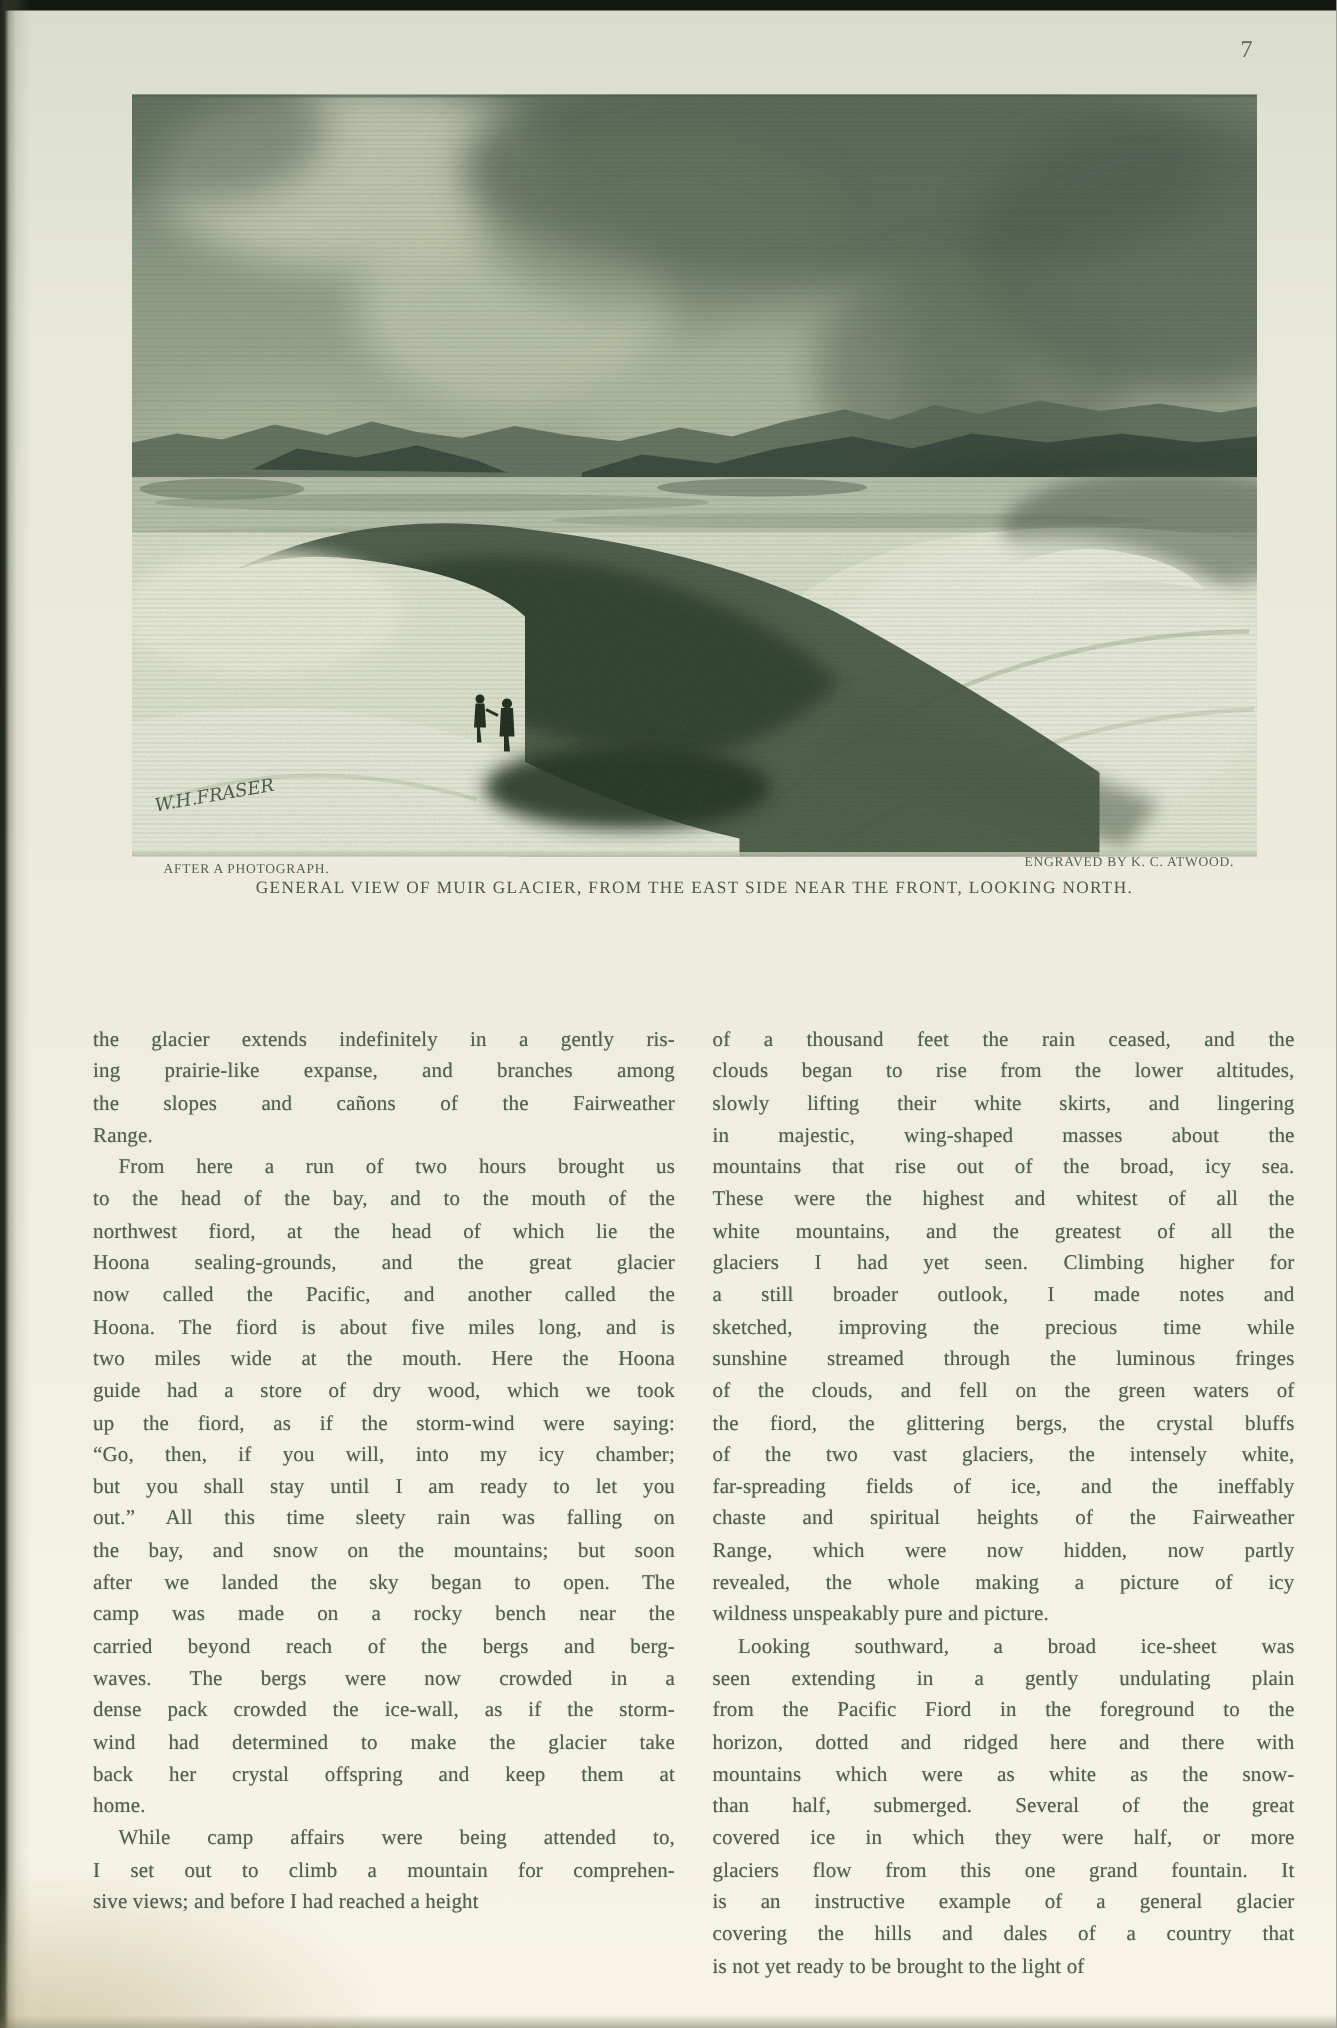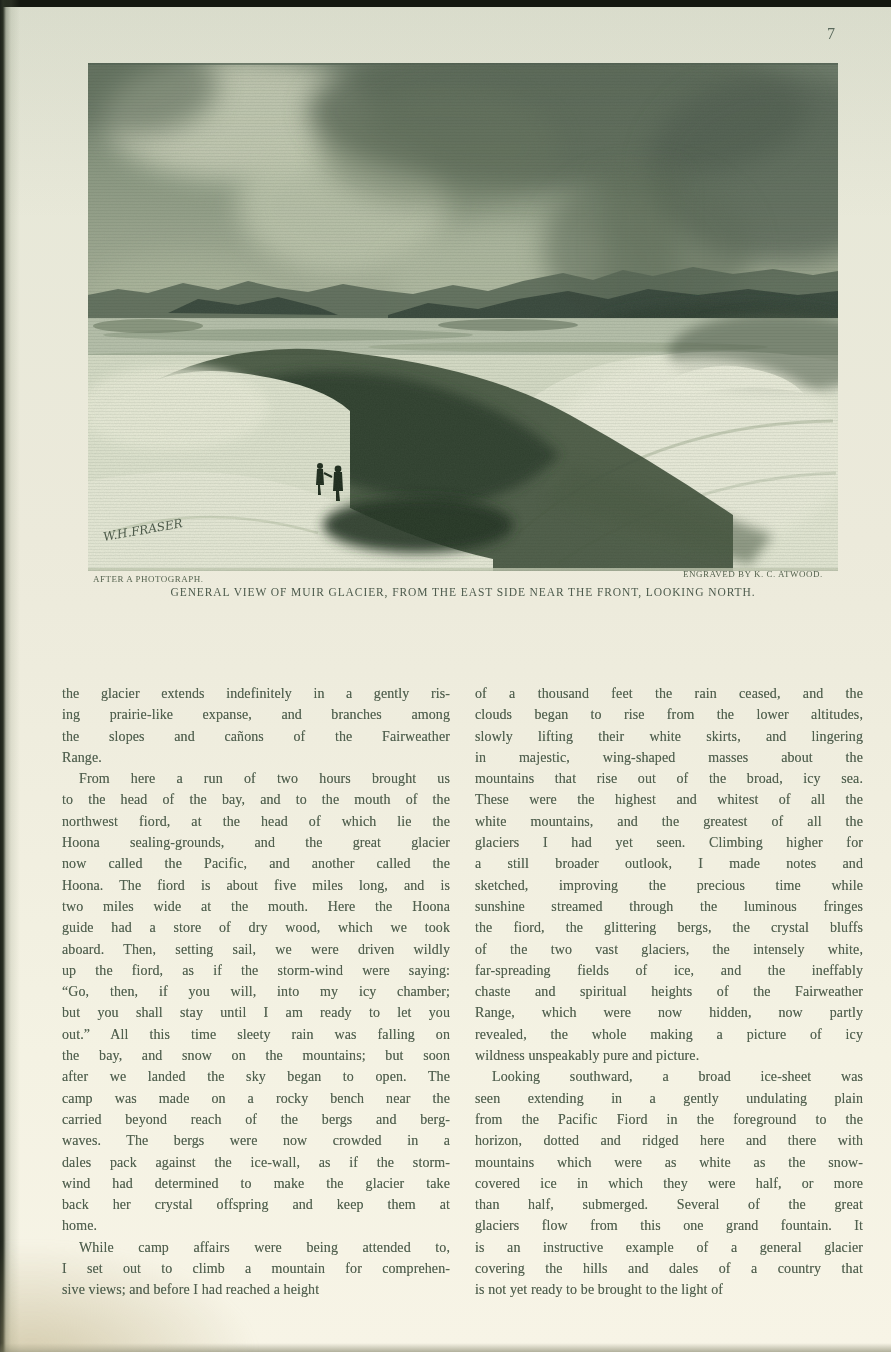--- a/index.html
+++ b/index.html
@@ -22,21 +22,21 @@
     background:linear-gradient(180deg,rgba(110,120,100,.10),rgba(110,120,100,0)); }
 
   .page-number { position:absolute; top:25px; left:827px; font-size:16px; color:#5a695c; }
 
   .plate { position:absolute; left:88px; top:63px; width:750px; height:508px; background:#a9b29a; }
   .plate svg { display:block; width:100%; height:100%; }
   .plate::after { content:""; position:absolute; inset:0; pointer-events:none;
     background:repeating-linear-gradient(180deg,rgba(44,60,44,.07) 0 1px,rgba(255,255,255,0) 1px 3px); }
 
   .cap-small { position:absolute; font-size:9px; letter-spacing:.5px; color:#55634f; }
-  .cap-left  { left:93px;  top:574px; }
+  .cap-left  { left:109px;  top:574px; }
   .cap-right { left:683px; top:569px; }
   .cap-main  { position:absolute; left:88px; top:586px; width:750px; text-align:center;
                font-size:11.5px; letter-spacing:.9px; color:#4c5a4c; }
 
   .col { position:absolute; top:683px; width:388px; font-size:14px; line-height:21.3px;
          color:#51604f; text-align:justify; letter-spacing:.1px;
          text-shadow:0 0 .6px rgba(81,96,79,.55); }
   .col-left  { left:62px; }
   .col-right { left:475px; }
   .line { text-align-last:justify; }
@@ -150,63 +150,63 @@
       <div class="line">the slopes and cañons of the Fairweather</div>
       <div class="line last">Range.</div>
       <div class="line indent">From here a run of two hours brought us</div>
       <div class="line">to the head of the bay, and to the mouth of the</div>
       <div class="line">northwest fiord, at the head of which lie the</div>
       <div class="line">Hoona sealing-grounds, and the great glacier</div>
       <div class="line">now called the Pacific, and another called the</div>
       <div class="line">Hoona. The fiord is about five miles long, and is</div>
       <div class="line">two miles wide at the mouth.  Here the Hoona</div>
       <div class="line">guide had a store of dry wood, which we took</div>
-      <div class="line">aboard. Then, setting sail, we were driven wildly</div>
       <div class="line">up the fiord, as if the storm-wind were saying:</div>
       <div class="line">“Go, then, if you will, into my icy chamber;</div>
       <div class="line">but you shall stay until I am ready to let you</div>
       <div class="line">out.”  All this time sleety rain was falling on</div>
       <div class="line">the bay, and snow on the mountains; but soon</div>
       <div class="line">after we landed the sky began to open.  The</div>
       <div class="line">camp was made on a rocky bench near the</div>
       <div class="line">carried beyond reach of the bergs and berg-</div>
       <div class="line">waves.  The bergs were now crowded in a</div>
-      <div class="line">dales pack against the ice-wall, as if the storm-</div>
+      <div class="line">dense pack crowded the ice-wall, as if the storm-</div>
       <div class="line">wind had determined to make the glacier take</div>
       <div class="line">back her crystal offspring and keep them at</div>
       <div class="line last">home.</div>
       <div class="line indent">While camp affairs were being attended to,</div>
       <div class="line">I set out to climb a mountain for comprehen-</div>
       <div class="line last">sive views; and before I had reached a height</div>
     </div>
   <div class="col col-right">
       <div class="line">of a thousand feet the rain ceased, and the</div>
       <div class="line">clouds began to rise from the lower altitudes,</div>
       <div class="line">slowly lifting their white skirts, and lingering</div>
       <div class="line">in majestic, wing-shaped masses about the</div>
       <div class="line">mountains that rise out of the broad, icy sea.</div>
       <div class="line">These were the highest and whitest of all the</div>
       <div class="line">white mountains, and the greatest of all the</div>
       <div class="line">glaciers I had yet seen.  Climbing higher for</div>
       <div class="line">a still broader outlook, I made notes and</div>
       <div class="line">sketched, improving the precious time while</div>
       <div class="line">sunshine streamed through the luminous fringes</div>
+      <div class="line">of the clouds, and fell on the green waters of</div>
       <div class="line">the fiord, the glittering bergs, the crystal bluffs</div>
       <div class="line">of the two vast glaciers, the intensely white,</div>
       <div class="line">far-spreading fields of ice, and the ineffably</div>
       <div class="line">chaste and spiritual heights of the Fairweather</div>
       <div class="line">Range, which were now hidden, now partly</div>
       <div class="line">revealed, the whole making a picture of icy</div>
       <div class="line last">wildness unspeakably pure and picture.</div>
       <div class="line indent">Looking southward, a broad ice-sheet was</div>
       <div class="line">seen extending in a gently undulating plain</div>
       <div class="line">from the Pacific Fiord in the foreground to the</div>
       <div class="line">horizon, dotted and ridged here and there with</div>
       <div class="line">mountains which were as white as the snow-</div>
+      <div class="line">than half, submerged.  Several of the great</div>
       <div class="line">covered ice in which they were half, or more</div>
-      <div class="line">than half, submerged.  Several of the great</div>
       <div class="line">glaciers flow from this one grand fountain.  It</div>
       <div class="line">is an instructive example of a general glacier</div>
       <div class="line">covering the hills and dales of a country that</div>
       <div class="line last">is not yet ready to be brought to the light of</div>
     </div>
 
 </div>
 
 </body></html>

